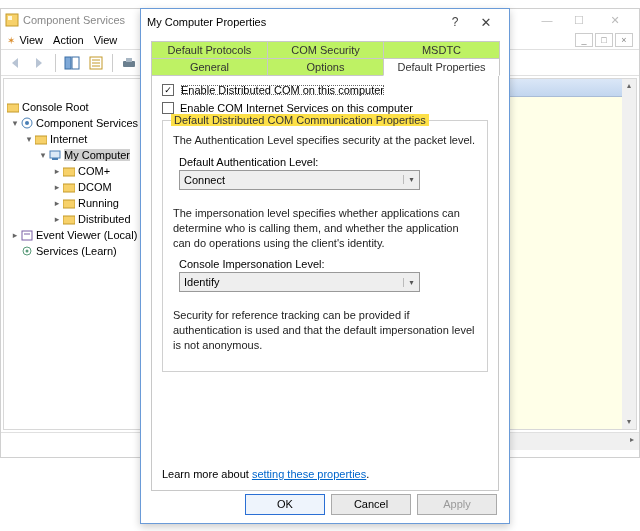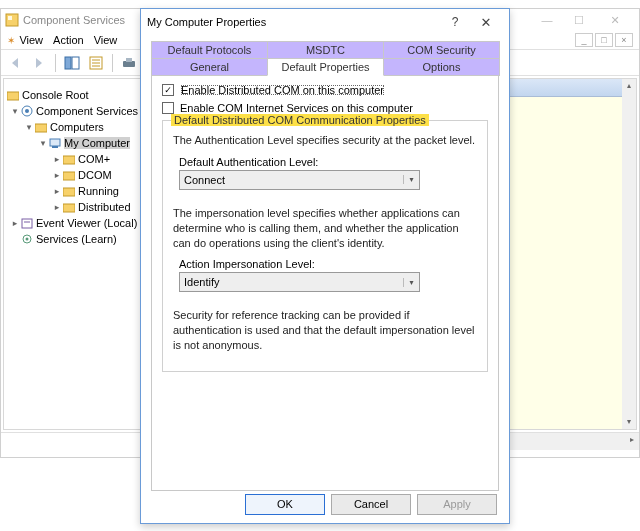--- a/index.html
+++ b/index.html
@@ -12,21 +12,21 @@
   .mw-close { width: 40px; }
   .mw-menustrip { display: flex; align-items: center; padding: 2px 6px; border-bottom: 1px solid #e0e0e0; }
   .mw-menustrip .star { color: #d98b2a; margin-right: 4px; font-size: 10px; }
   .mw-menuitem { margin-right: 10px; }
   .mw-sysboxes { margin-left: auto; display: flex; }
   .mw-sysboxes div { width: 18px; height: 14px; border: 1px solid #ccc; margin-left: 2px; text-align: center; line-height: 12px; color: #888; font-size: 9px; }
   .mw-toolbar { display: flex; align-items: center; padding: 2px 4px; border-bottom: 1px solid #e0e0e0; height: 26px; gap: 4px; }
   .tb-btn { width: 20px; height: 20px; display: flex; align-items: center; justify-content: center; }
   .tb-sep { width: 1px; height: 18px; background: #ccc; margin: 0 2px; }
   .mw-body { display: flex; height: calc(100% - 92px); }
-  .tree-pane { width: 140px; border: 1px solid #d8d8d8; margin: 2px; padding: 8px 2px; overflow: hidden; background: #fff; }
+  .tree-pane { width: 140px; border: 1px solid #d8d8d8; margin: 2px; padding: 20px 2px; overflow: hidden; background: #fff; }
   .tree-node { white-space: nowrap; display: flex; align-items: center; height: 16px; }
   .tree-toggle { width: 10px; text-align: center; color: #666; font-size: 9px; }
   .tree-icon { width: 14px; height: 14px; margin-right: 2px; display: inline-flex; align-items: center; justify-content: center; }
   .selected { background: #d0d0d0; }
   .content-pane { flex: 1; margin: 2px; border: 1px solid #d8d8d8; background: #ffffe8; position: relative; }
   .content-grad { position: absolute; top: 0; left: 0; right: 14px; height: 18px; background: linear-gradient(#dbe7f7, #c2d6ef); border-bottom: 1px solid #a9bcd6; }
   .scrollbar-v { position: absolute; right: 0; top: 0; width: 14px; bottom: 0; background: #f0f0f0; }
   .sb-arrow { height: 14px; background: #f0f0f0; text-align: center; line-height: 14px; color: #666; font-size: 8px; }
   .statusbar { height: 18px; border-top: 1px solid #e0e0e0; display: flex; }
   .statusbar .seg { border-right: 1px solid #e0e0e0; height: 100%; }
@@ -36,21 +36,21 @@
 
   
   .dialog { position: absolute; left: 140px; top: 8px; width: 370px; height: 516px; background: #fff; border: 1px solid #6a9bd8; box-shadow: 0 3px 8px rgba(0,0,0,.2); }
   .dlg-title { height: 26px; display: flex; align-items: center; padding: 0 6px; background: #fff; }
   .dlg-title .spacer { flex: 1; }
   .dlg-t-btn { width: 28px; text-align: center; font-size: 12px; color: #444; }
   .dlg-close { width: 34px; font-size: 13px; }
   .dlg-body { padding: 6px 10px 0 10px; }
   .tabs { position: relative; }
   .tab-row { display: flex; }
-  .tab { border: 1px solid #c8c8c8; border-bottom: none; padding: 2px 0; text-align: center; background: #c4b5fd; margin-right: -1px; color: #333; }
+  .tab { border: 1px solid #c8c8c8; border-bottom: none; padding: 2px 0; text-align: center; background: #bef264; margin-right: -1px; color: #333; }
   .tab.r1 { flex: 1; }
   .tab.r2 { flex: 1; }
   .tab.active { background: #fff; position: relative; z-index: 2; border-bottom: 1px solid #fff; }
   .tab-panel { border: 1px solid #c8c8c8; margin-top: -1px; padding: 8px 10px 10px 10px; height: 416px; position: relative; }
   .chk-row { display: flex; align-items: center; margin-bottom: 6px; }
   .chkbox { width: 12px; height: 12px; border: 1px solid #666; margin-right: 6px; display: inline-flex; align-items: center; justify-content: center; font-size: 9px; color: #000; }
   .chkbox.disabled { border-color: #bbb; color: #bbb; }
   .fieldset { border: 1px solid #d0d0d0; padding: 8px 10px 10px 10px; margin-top: 6px; position: relative; }
   .fieldset-legend { position: absolute; top: -7px; left: 8px; background: #fde047; padding: 0 3px; color: #333; }
   .desc { margin: 4px 0 8px 0; color: #222; line-height: 1.35; }
@@ -153,21 +153,21 @@
           </span>
         <span>Component Services</span>
       </div>
       <div class="tree-node" style="padding-left:18px">
         <span class="tree-toggle">▾</span>
         <span class="tree-icon">
             <svg width="12" height="12">
               <rect x="0" y="3" width="12" height="8" fill="#f7d16a" stroke="#c49a2b"></rect>
             </svg>
           </span>
-        <span>Computers</span>
+        <span>Internet</span>
       </div>
       <div class="tree-node" style="padding-left:32px">
         <span class="tree-toggle">▾</span>
         <span class="tree-icon">
             <svg width="12" height="12">
               <rect x="1" y="2" width="10" height="7" fill="#dce9f7" stroke="#4a7fb5"></rect>
               <rect x="3" y="9" width="6" height="2" fill="#4a7fb5"></rect>
             </svg>
           </span>
         <span class="selected">My Computer</span>
@@ -256,27 +256,27 @@
     <span>My Computer Properties</span>
     <span class="spacer"></span>
     <div class="dlg-t-btn">?</div>
     <div class="dlg-t-btn dlg-close">✕</div>
   </div>
 
   <div class="dlg-body">
     <div class="tabs">
       <div class="tab-row">
         <div class="tab r1">Default Protocols</div>
+        <div class="tab r1">COM Security</div>
         <div class="tab r1">MSDTC</div>
-        <div class="tab r1">COM Security</div>
       </div>
       <div class="tab-row">
         <div class="tab r2">General</div>
+        <div class="tab r2">Options</div>
         <div class="tab r2 active">Default Properties</div>
-        <div class="tab r2">Options</div>
       </div>
 
       <div class="tab-panel">
         <div class="chk-row">
           <span class="chkbox">✓</span>
           <span class="dotted">Enable Distributed COM on this computer</span>
         </div>
         <div class="chk-row">
           <span class="chkbox"></span>
           <span>Enable COM Internet Services on this computer</span>
@@ -286,29 +286,32 @@
           <div class="fieldset-legend">Default Distributed COM Communication Properties</div>
 
           <div class="desc">The Authentication Level specifies security at the packet level.</div>
           <div class="field-label">Default Authentication Level:</div>
           <div class="dropdown">
             <span class="val">Connect</span>
             <span class="dd-btn">▾</span>
           </div>
 
           <div class="desc" style="margin-top:16px">The impersonation level specifies whether applications can determine who is calling them, and whether the application can do operations using the client's identity.</div>
-          <div class="field-label">Action Impersonation Level:</div>
+          <div class="field-label">Console Impersonation Level:</div>
           <div class="dropdown">
             <span class="val">Identify</span>
             <span class="dd-btn">▾</span>
           </div>
 
           <div class="desc" style="margin-top:16px">Security for reference tracking can be provided if authentication is used and that the default impersonation level is not anonymous.</div>
         </div>
 
+        <div style="position:absolute; bottom:10px; left:10px;">
+          <span>Learn more about </span><span class="link">setting these properties</span>.
+        </div>
       </div>
     </div>
   </div>
 
   <div class="dlg-footer">
     <div class="btn default">OK</div>
     <div class="btn">Cancel</div>
     <div class="btn disabled">Apply</div>
   </div>
 </div>

